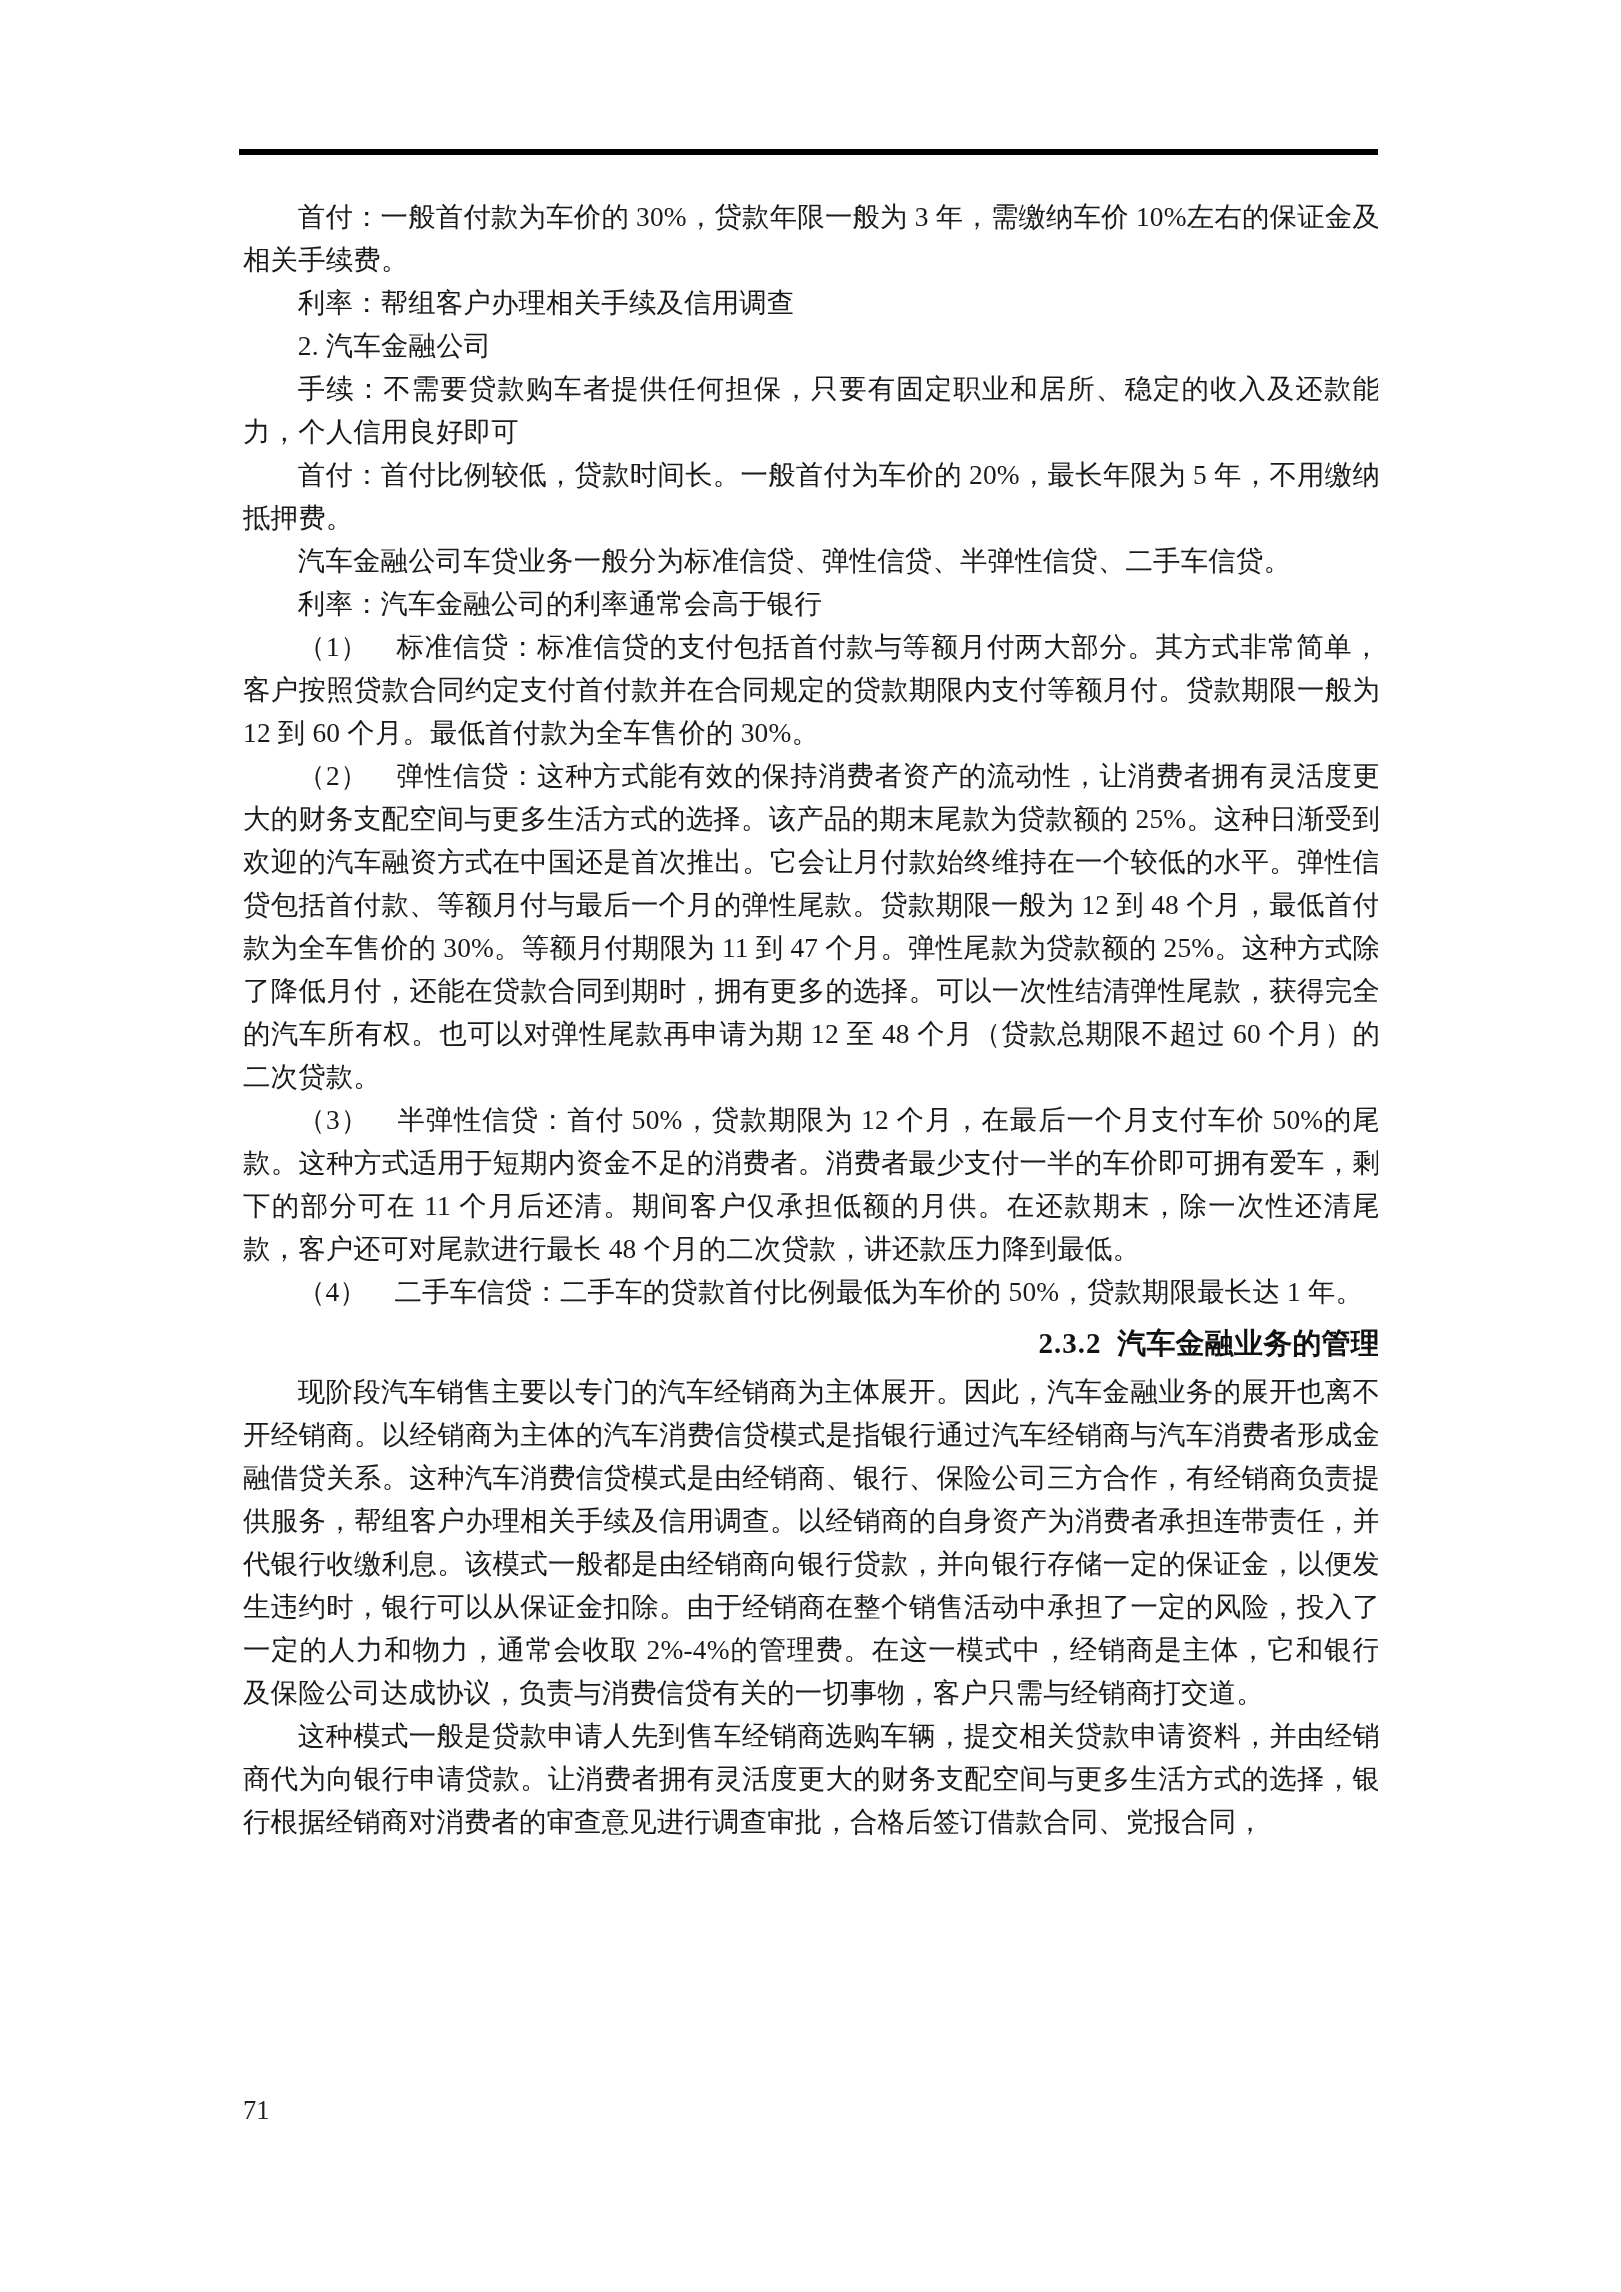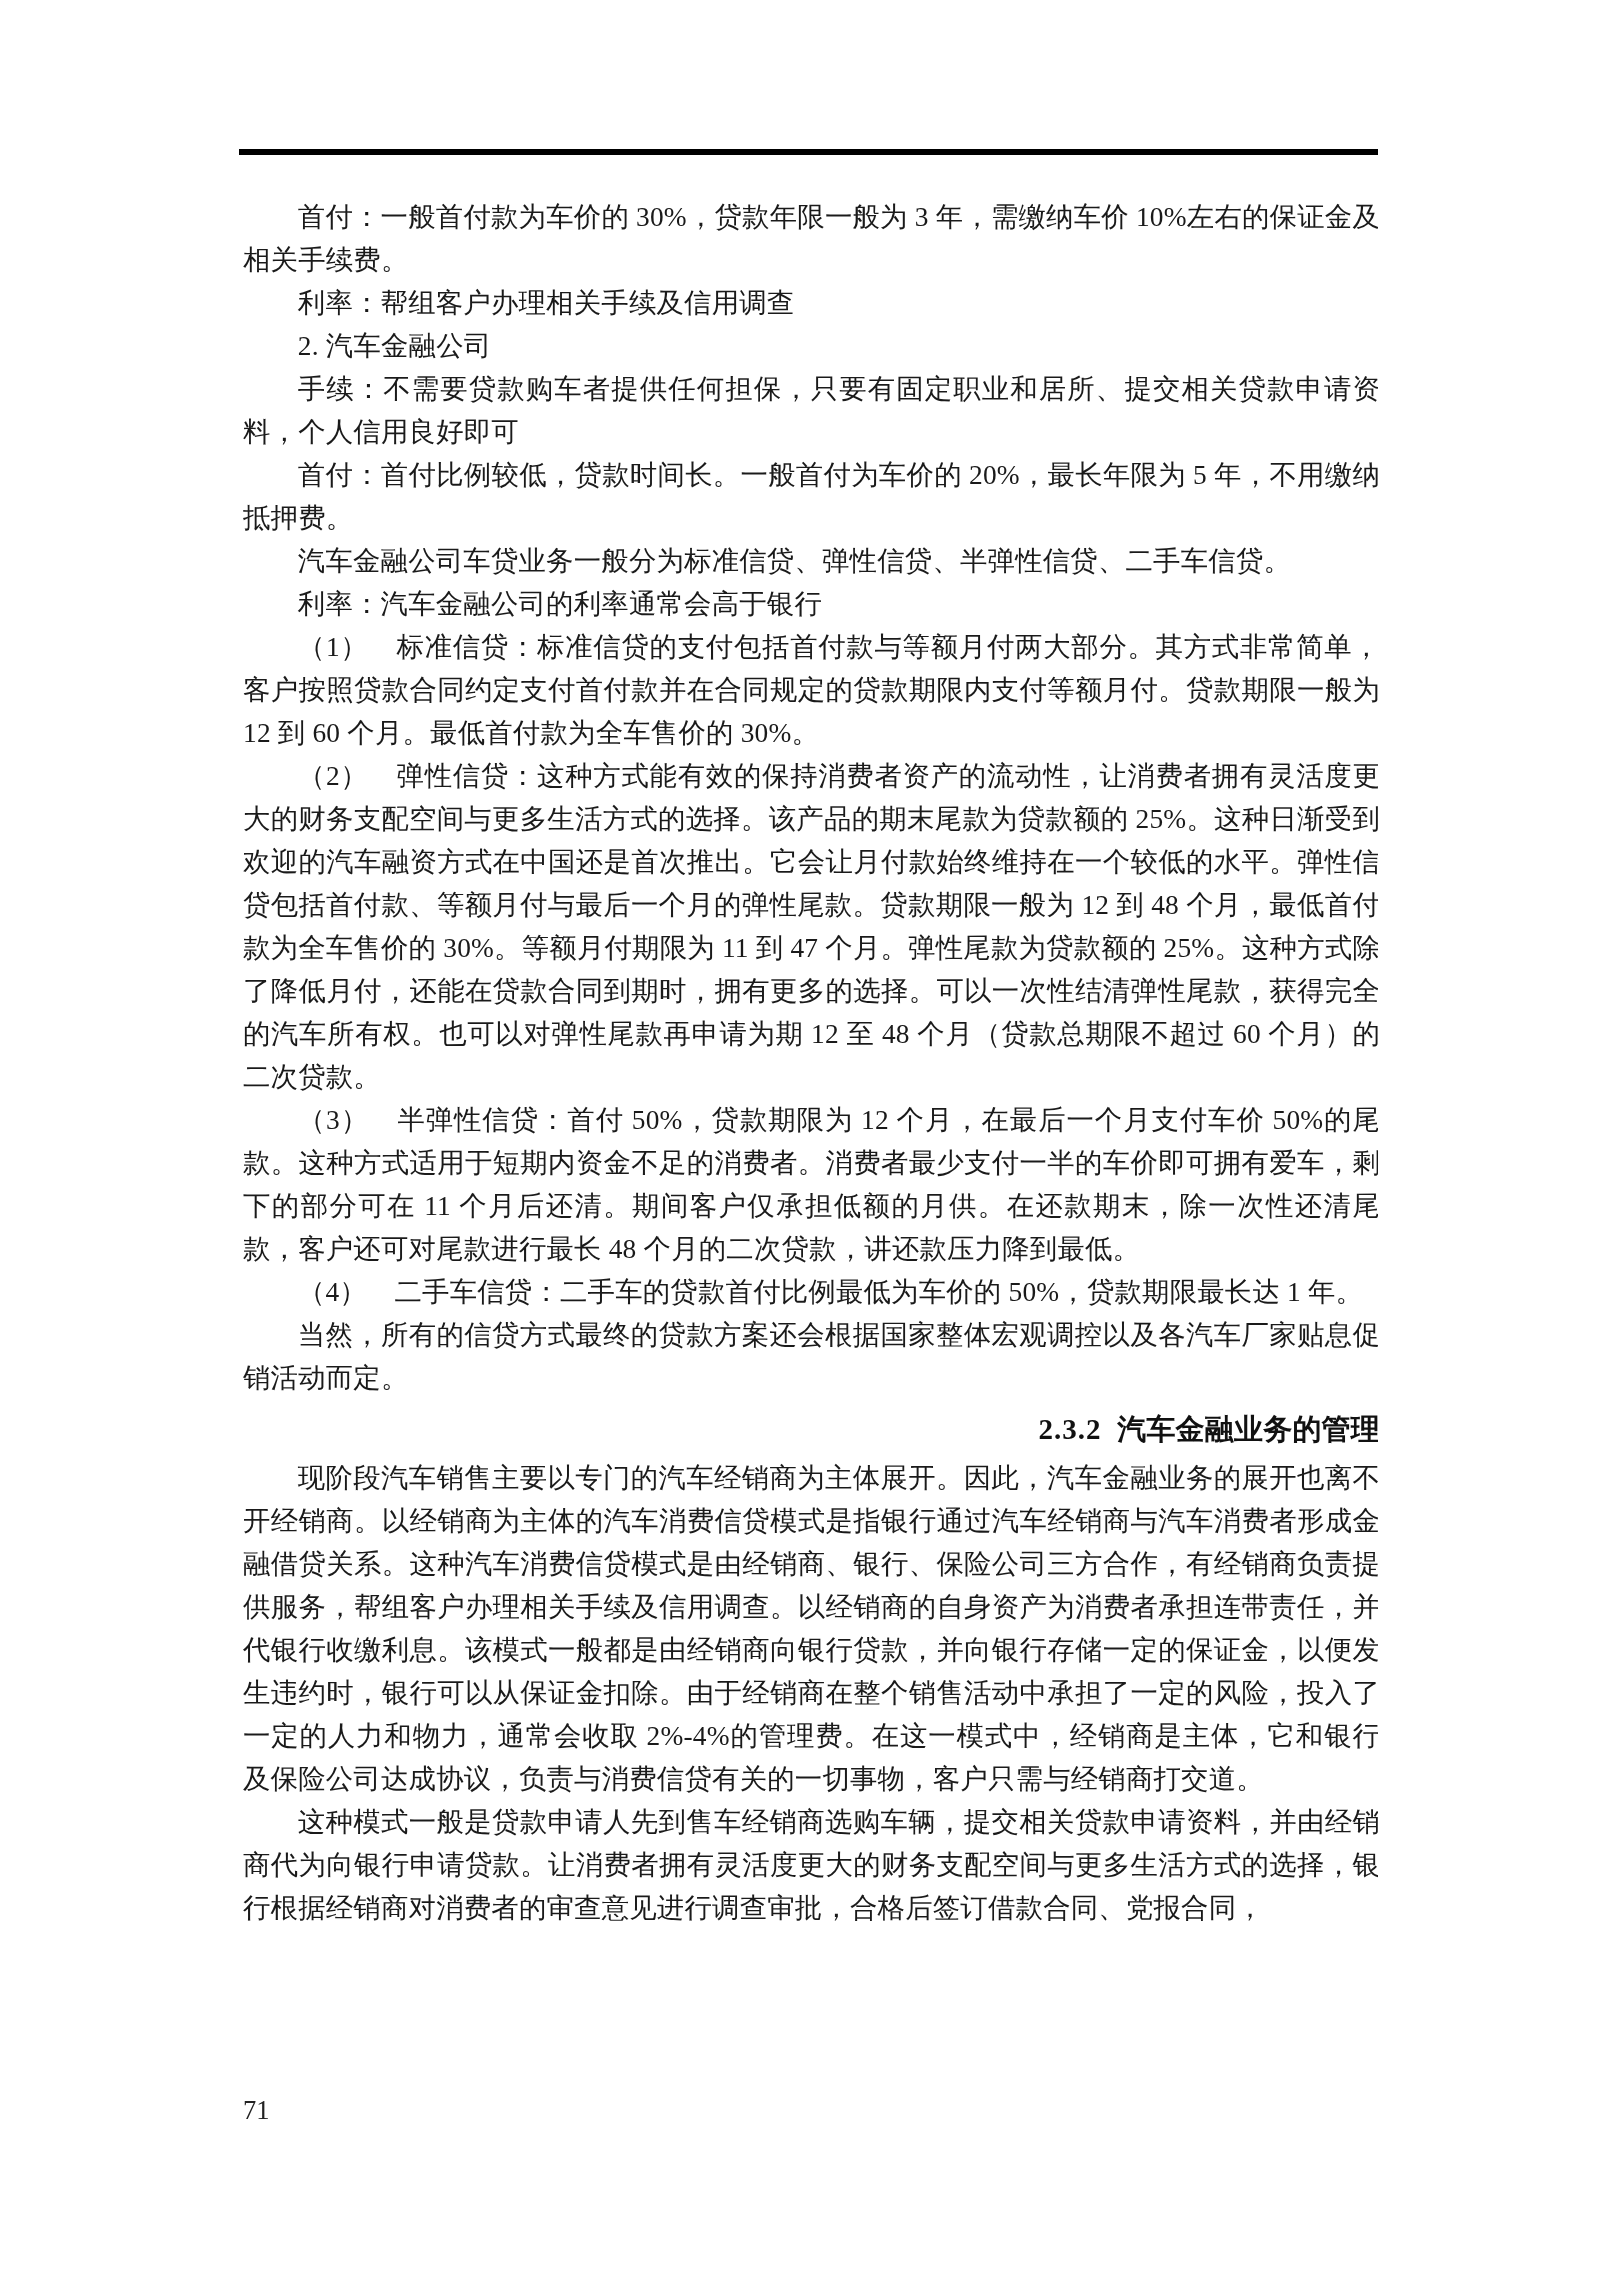--- a/index.html
+++ b/index.html
@@ -67,29 +67,28 @@
 <body>
 
 <div class="page">
 
   <div class="top-rule"></div>
 
   <div class="body-text">
     <p>首付：一般首付款为车价的 30%，贷款年限一般为 3 年，需缴纳车价 10%左右的保证金及相关手续费。</p>
     <p>利率：帮组客户办理相关手续及信用调查</p>
     <p>2. 汽车金融公司</p>
-    <p>手续：不需要贷款购车者提供任何担保，只要有固定职业和居所、提交相关贷款申请资料，个人信用良好即可</p>
+    <p>手续：不需要贷款购车者提供任何担保，只要有固定职业和居所、稳定的收入及还款能力，个人信用良好即可</p>
     <p>首付：首付比例较低，贷款时间长。一般首付为车价的 20%，最长年限为 5 年，不用缴纳抵押费。</p>
     <p>汽车金融公司车贷业务一般分为标准信贷、弹性信贷、半弹性信贷、二手车信贷。</p>
     <p>利率：汽车金融公司的利率通常会高于银行</p>
     <p>（1）　标准信贷：标准信贷的支付包括首付款与等额月付两大部分。其方式非常简单，客户按照贷款合同约定支付首付款并在合同规定的贷款期限内支付等额月付。贷款期限一般为 12 到 60 个月。最低首付款为全车售价的 30%。</p>
     <p>（2）　弹性信贷：这种方式能有效的保持消费者资产的流动性，让消费者拥有灵活度更大的财务支配空间与更多生活方式的选择。该产品的期末尾款为贷款额的 25%。这种日渐受到欢迎的汽车融资方式在中国还是首次推出。它会让月付款始终维持在一个较低的水平。弹性信贷包括首付款、等额月付与最后一个月的弹性尾款。贷款期限一般为 12 到 48 个月，最低首付款为全车售价的 30%。等额月付期限为 11 到 47 个月。弹性尾款为贷款额的 25%。这种方式除了降低月付，还能在贷款合同到期时，拥有更多的选择。可以一次性结清弹性尾款，获得完全的汽车所有权。也可以对弹性尾款再申请为期 12 至 48 个月（贷款总期限不超过 60 个月）的二次贷款。</p>
     <p>（3）　半弹性信贷：首付 50%，贷款期限为 12 个月，在最后一个月支付车价 50%的尾款。这种方式适用于短期内资金不足的消费者。消费者最少支付一半的车价即可拥有爱车，剩下的部分可在 11 个月后还清。期间客户仅承担低额的月供。在还款期末，除一次性还清尾款，客户还可对尾款进行最长 48 个月的二次贷款，讲还款压力降到最低。</p>
     <p>（4）　二手车信贷：二手车的贷款首付比例最低为车价的 50%，贷款期限最长达 1 年。</p>
-    <p>当然，所有的信贷方式最终的贷款方案还会根据国家整体宏观调控以及各汽车厂家贴息促销活动而定。</p>
 
     <h2 class="section-heading"><span class="heading-number">2.3.2</span><span>汽车金融业务的管理</span></h2>
 
     <p>现阶段汽车销售主要以专门的汽车经销商为主体展开。因此，汽车金融业务的展开也离不开经销商。以经销商为主体的汽车消费信贷模式是指银行通过汽车经销商与汽车消费者形成金融借贷关系。这种汽车消费信贷模式是由经销商、银行、保险公司三方合作，有经销商负责提供服务，帮组客户办理相关手续及信用调查。以经销商的自身资产为消费者承担连带责任，并代银行收缴利息。该模式一般都是由经销商向银行贷款，并向银行存储一定的保证金，以便发生违约时，银行可以从保证金扣除。由于经销商在整个销售活动中承担了一定的风险，投入了一定的人力和物力，通常会收取 2%-4%的管理费。在这一模式中，经销商是主体，它和银行及保险公司达成协议，负责与消费信贷有关的一切事物，客户只需与经销商打交道。</p>
     <p>这种模式一般是贷款申请人先到售车经销商选购车辆，提交相关贷款申请资料，并由经销商代为向银行申请贷款。让消费者拥有灵活度更大的财务支配空间与更多生活方式的选择，银行根据经销商对消费者的审查意见进行调查审批，合格后签订借款合同、党报合同，</p>
   </div>
 
   <div class="page-number">71</div>
 
 </div>

